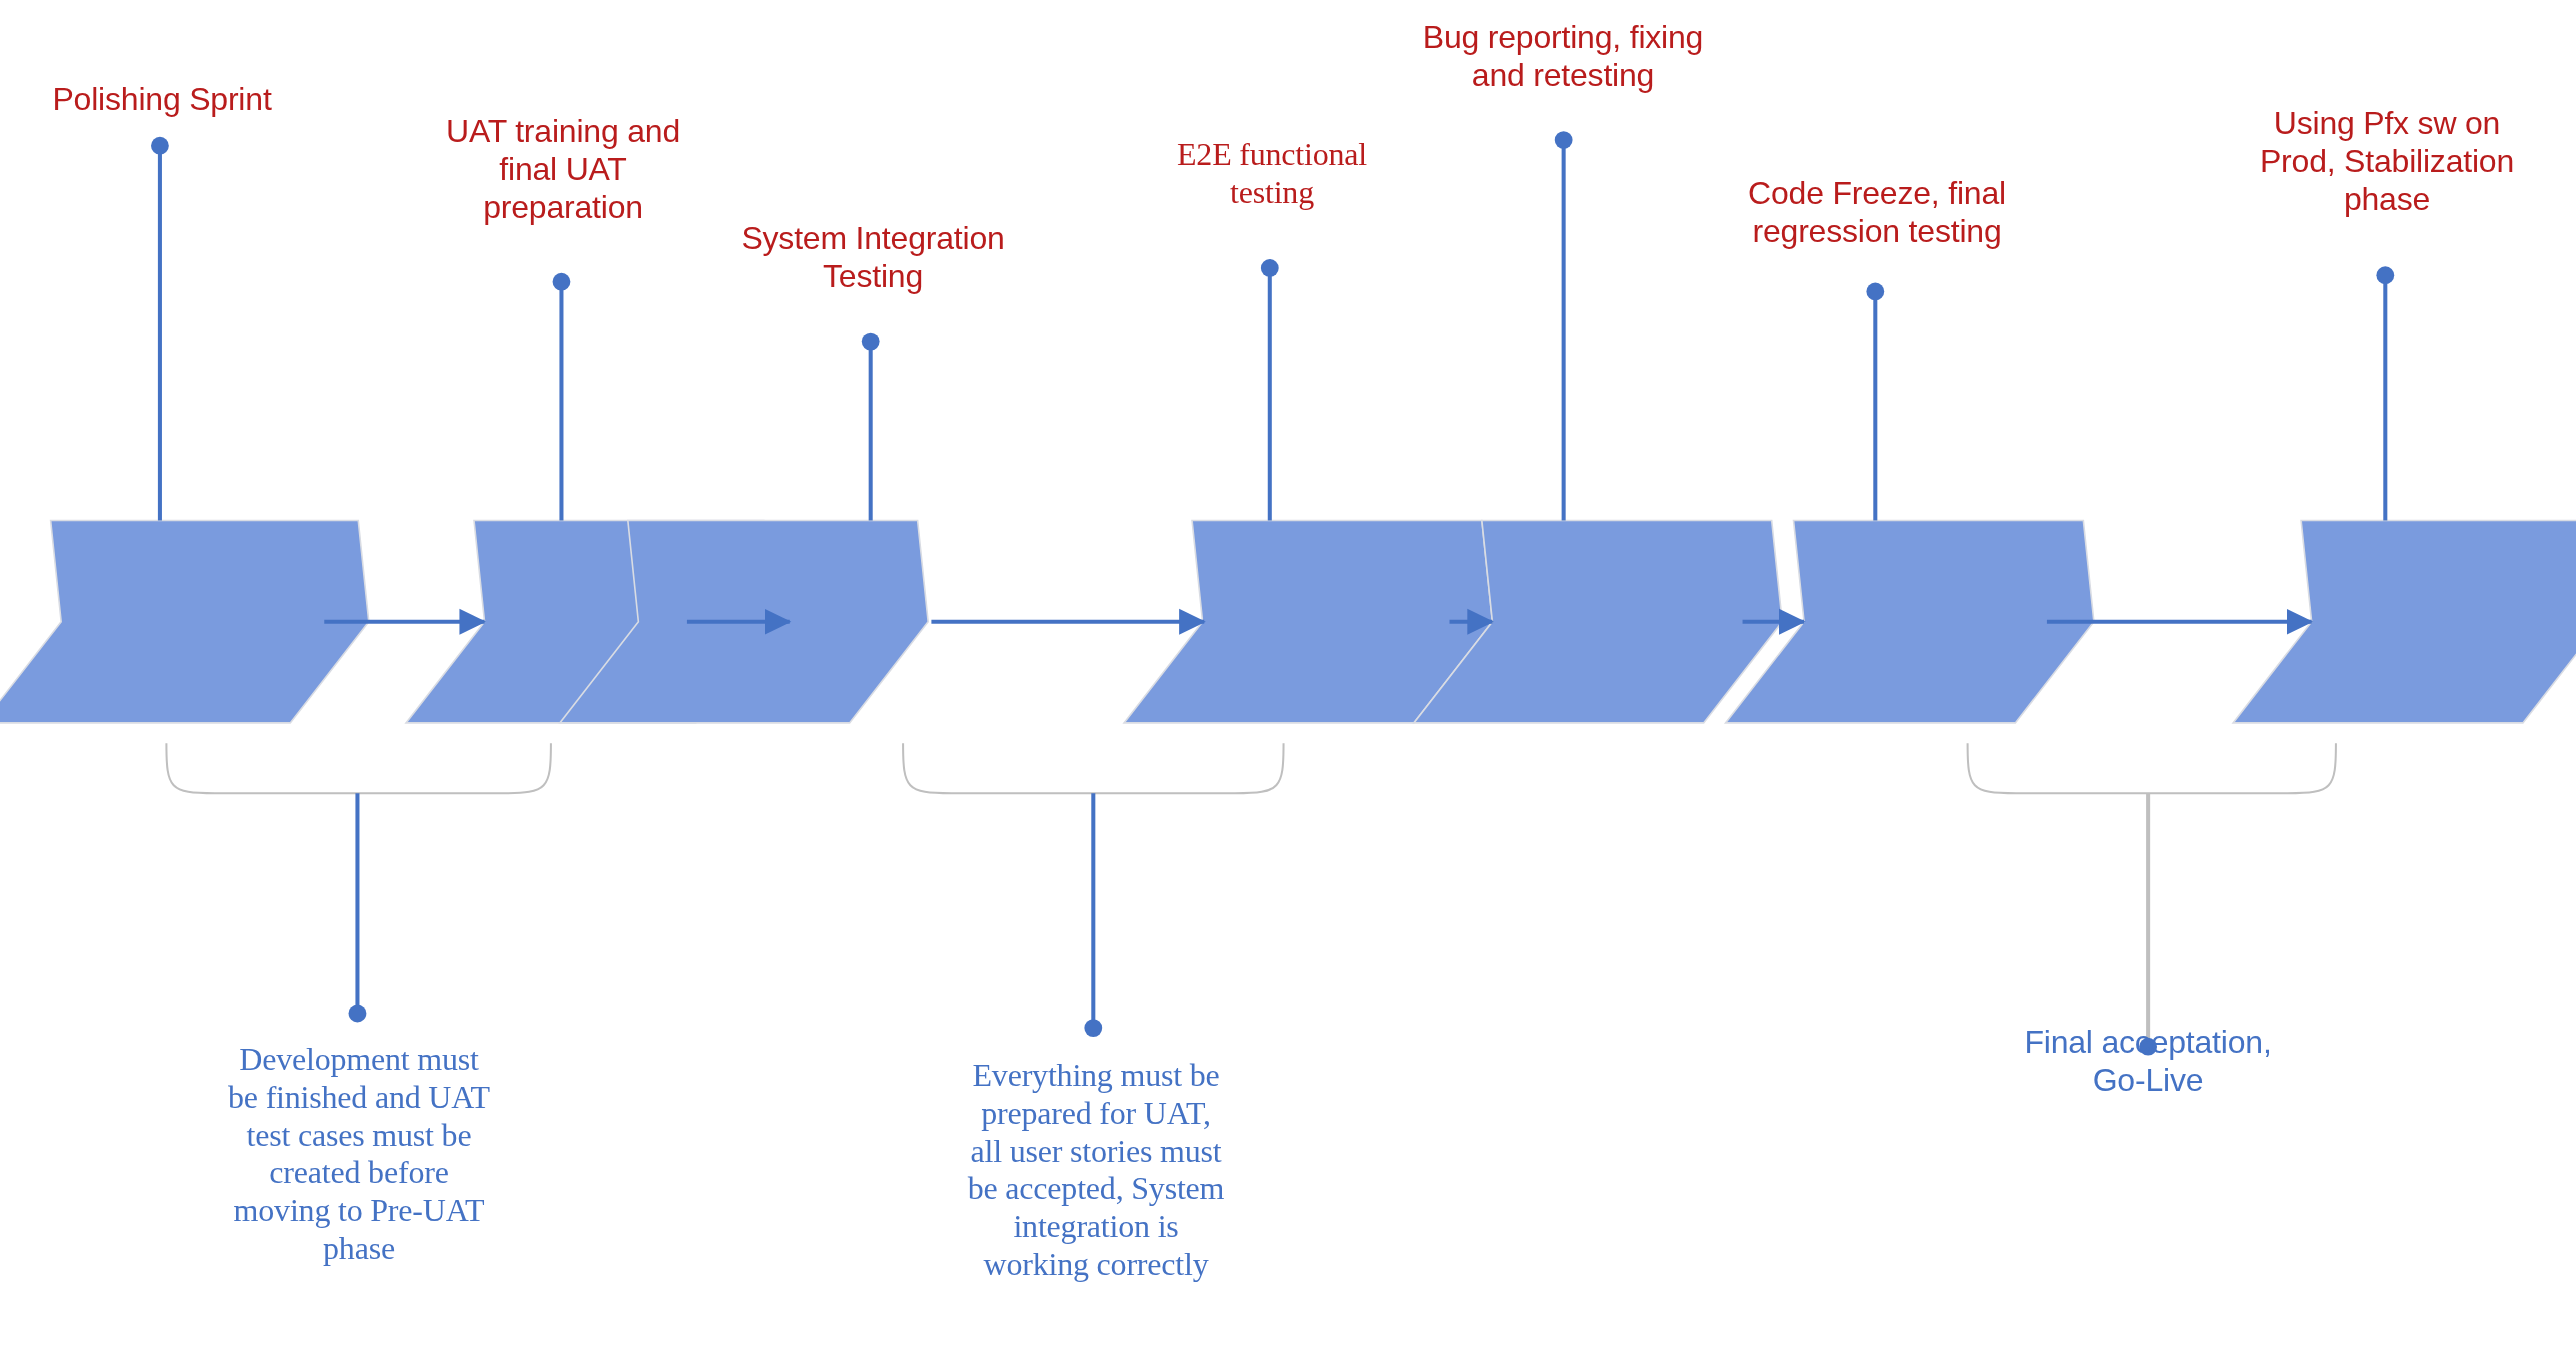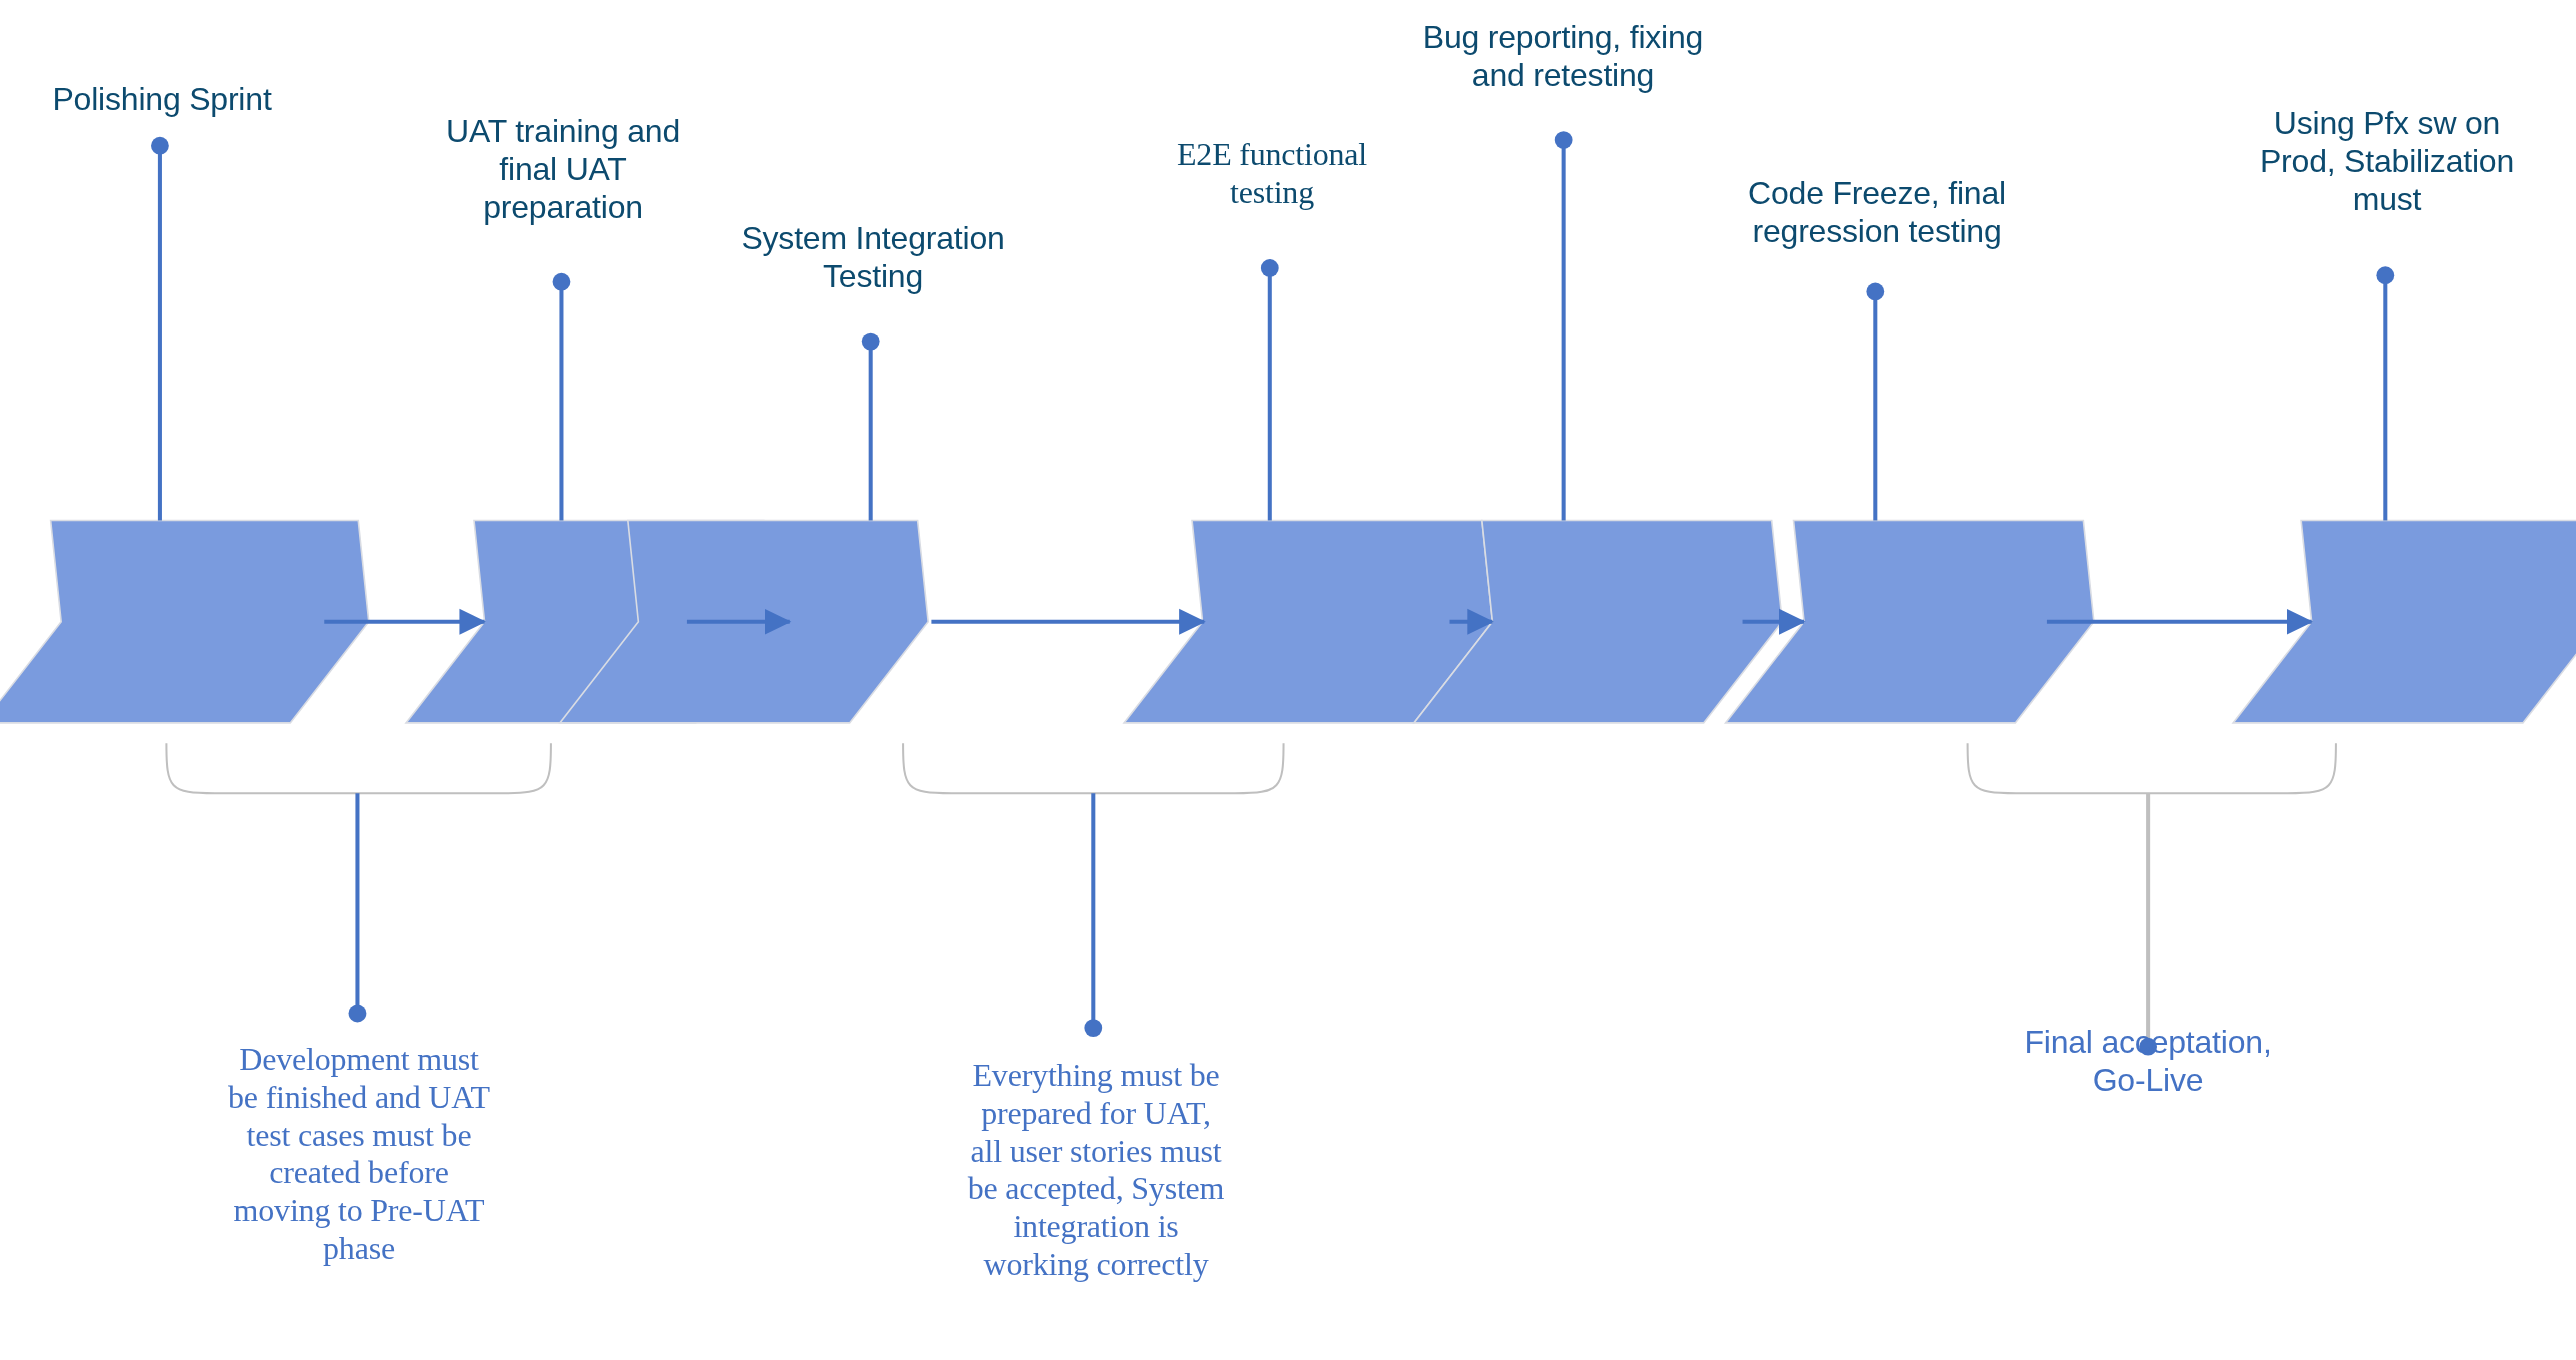--- a/index.html
+++ b/index.html
@@ -19,21 +19,21 @@
   }
   #canvas svg.layer {
     position: absolute;
     top: 0;
     left: 0;
     width: 2576px;
     height: 1360px;
   }
   .callout-label {
     position: absolute;
-    color: #0c4a6e;
+    color: #b91c1c;
     font-family: "Liberation Sans", sans-serif;
     font-size: 32px;
     line-height: 1.18;
     text-align: center;
     white-space: pre-line;
     letter-spacing: -0.2px;
   }
   .note-label {
     position: absolute;
     color: #4472C4;
@@ -112,21 +112,21 @@
       <div class="callout-label" style="left: 705px; top: 220px; width: 336px;">System Integration
 Testing</div>
       <div class="callout-label" style="left: 1126px; top: 136px; width: 292px; font-family: Liberation Serif, serif;">E2E functional
 testing</div>
       <div class="callout-label" style="left: 1381px; top: 19.4px; width: 364px;">Bug reporting, fixing
 and retesting</div>
       <div class="callout-label" style="left: 1717px; top: 175px; width: 320px;">Code Freeze, final
 regression testing</div>
       <div class="callout-label" style="left: 2223px; top: 105px; width: 328px;">Using Pfx sw on
 Prod, Stabilization
-must</div>
+phase</div>
       <div class="note-label" style="left: 185px; top: 1041px; width: 348px; font-family: Liberation Serif, serif;">Development must
 be finished and UAT
 test cases must be
 created before
 moving to Pre-UAT
 phase</div>
       <div class="note-label" style="left: 918px; top: 1057px; width: 356px; font-family: Liberation Serif, serif;">Everything must be
 prepared for UAT,
 all user stories must
 be accepted, System

